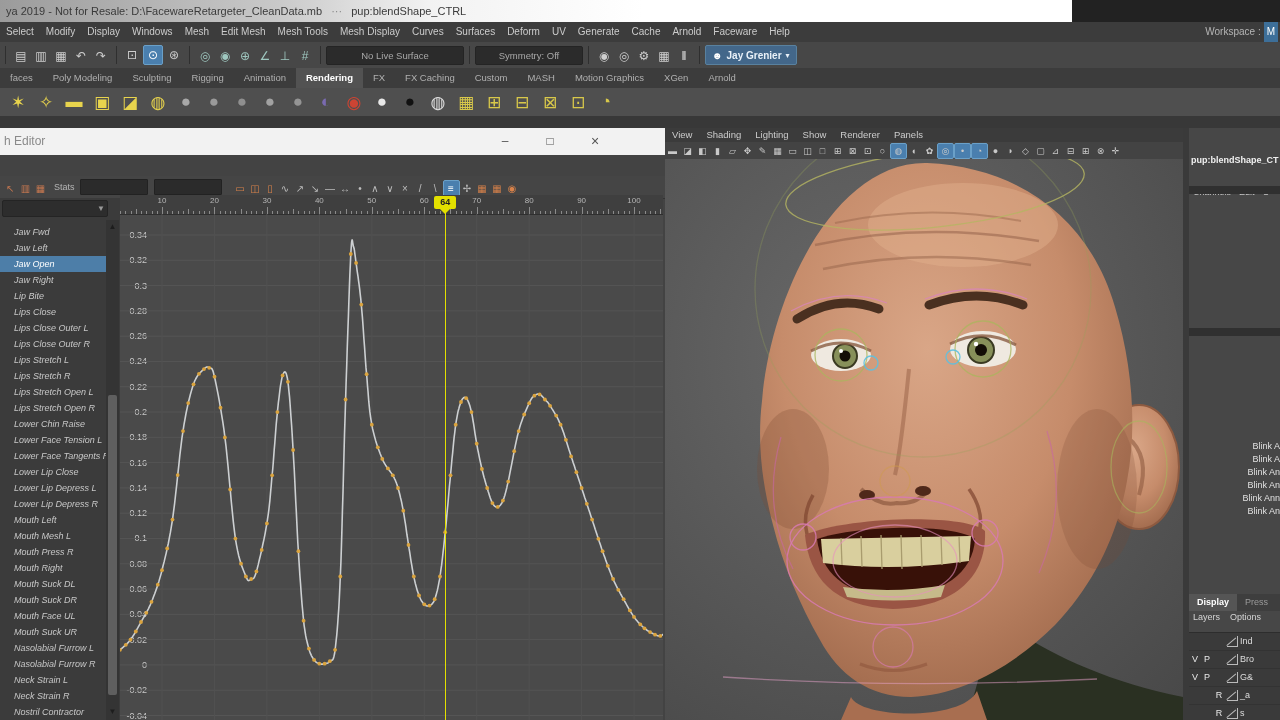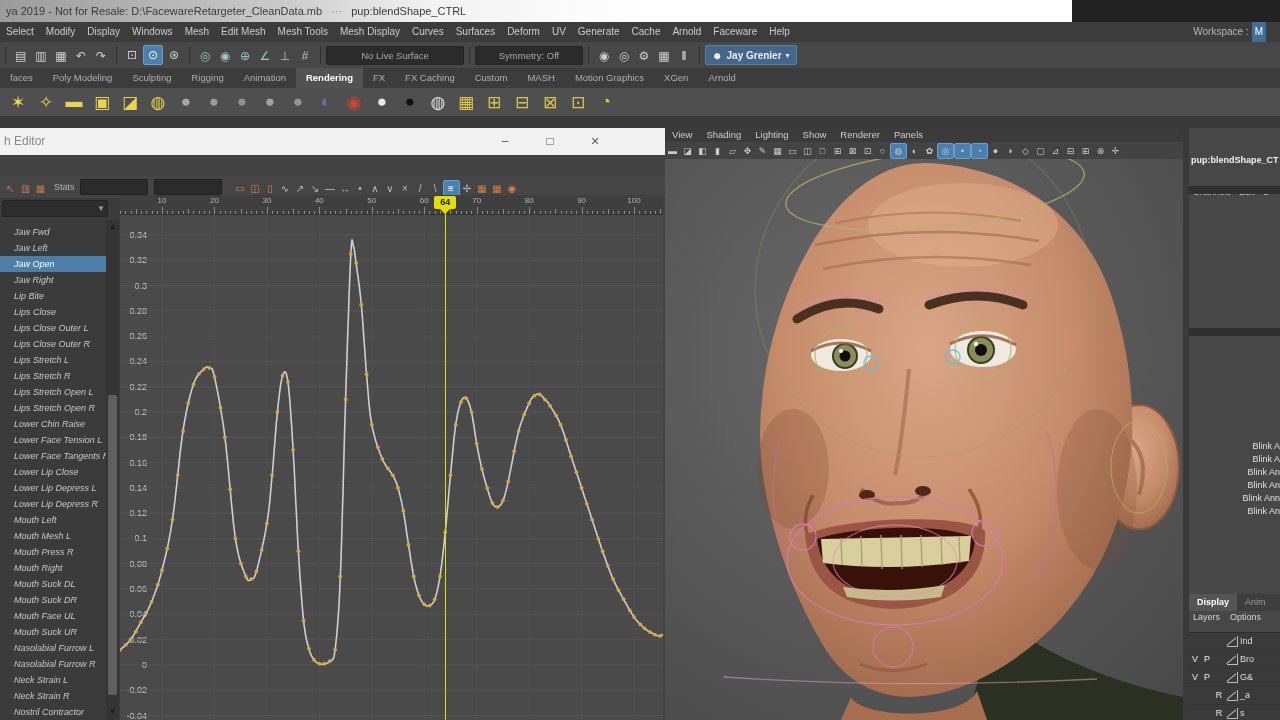--- a/index.html
+++ b/index.html
@@ -103,21 +103,21 @@
 <div id="app">
 
   <div class="abs" id="titlebar">
     <span>ya 2019 - Not for Resale: D:\FacewareRetargeter_CleanData.mb</span>
     <span style="color:#8a8a8a;">···</span>
     <span>pup:blendShape_CTRL</span>
   </div>
 
   <div class="abs" id="menubar">
     <span id="menubar-items"><span class="mi">Select</span><span class="mi">Modify</span><span class="mi">Display</span><span class="mi">Windows</span><span class="mi">Mesh</span><span class="mi">Edit Mesh</span><span class="mi">Mesh Tools</span><span class="mi">Mesh Display</span><span class="mi">Curves</span><span class="mi">Surfaces</span><span class="mi">Deform</span><span class="mi">UV</span><span class="mi">Generate</span><span class="mi">Cache</span><span class="mi">Arnold</span><span class="mi">Faceware</span><span class="mi">Help</span></span>
-    <span class="abs" id="workspace-area" style="right:14px;text-align:center;">
+    <span class="abs" id="workspace-area" style="right:2px;text-align:center;">
       <span>Workspace :</span><span id="workspace-value">M</span>
     </span>
   </div>
 
   <div class="abs" id="toolbar">
     <span class="tsep"></span>
     <span><span class="icon" style="color: rgb(207, 207, 207);">▤</span><span class="icon" style="color: rgb(207, 207, 207);">▥</span><span class="icon" style="color: rgb(207, 207, 207);">▦</span><span class="icon" style="color: rgb(207, 207, 207);">↶</span><span class="icon" style="color: rgb(207, 207, 207);">↷</span></span>
     <span class="tsep"></span>
     <span><span class="icon" style="color: rgb(207, 207, 207);">⊡</span><span class="icon hl" style="color: rgb(255, 255, 255);">⊙</span><span class="icon" style="color: rgb(207, 207, 207);">⊛</span></span>
     <span class="tsep"></span>
@@ -636,21 +636,21 @@
     <div class="abs cb-sep" style="top:58px;"></div>
     <div class="abs cb-sep" style="top:200px;"></div>
     <div class="abs" id="cb-blinks" style="top:312px;left:0;width:91px;">
         <div class="blink-row" style="top: 0px;">Blink A</div>
         <div class="blink-row" style="top: 13px;">Blink A</div>
         <div class="blink-row" style="top: 26px;">Blink An</div>
         <div class="blink-row" style="top: 39px;">Blink An</div>
         <div class="blink-row" style="top: 52px;">Blink Ann</div>
         <div class="blink-row" style="top: 65px;">Blink An</div>
       </div>
-    <div class="abs" id="cb-tabs"><span class="cb-tab active">Display</span><span class="cb-tab">Anim</span></div>
+    <div class="abs" id="cb-tabs"><span class="cb-tab active">Display</span><span class="cb-tab">Press</span></div>
     <div class="abs" id="cb-sub"><span>Layers</span><span>Options</span></div>
     <div class="abs" id="cb-layers">
         <div class="lay-row"><span class="tog"></span><span class="tog"></span><span class="tog"></span><span class="ramp"></span><span>Ind</span></div>
         <div class="lay-row"><span class="tog">V</span><span class="tog">P</span><span class="tog"></span><span class="ramp"></span><span>Bro</span></div>
         <div class="lay-row"><span class="tog">V</span><span class="tog">P</span><span class="tog"></span><span class="ramp"></span><span>G&amp;</span></div>
         <div class="lay-row"><span class="tog"></span><span class="tog"></span><span class="tog">R</span><span class="ramp"></span><span>_a</span></div>
         <div class="lay-row"><span class="tog"></span><span class="tog"></span><span class="tog">R</span><span class="ramp"></span><span>s</span></div>
       </div>
   </div>
 

